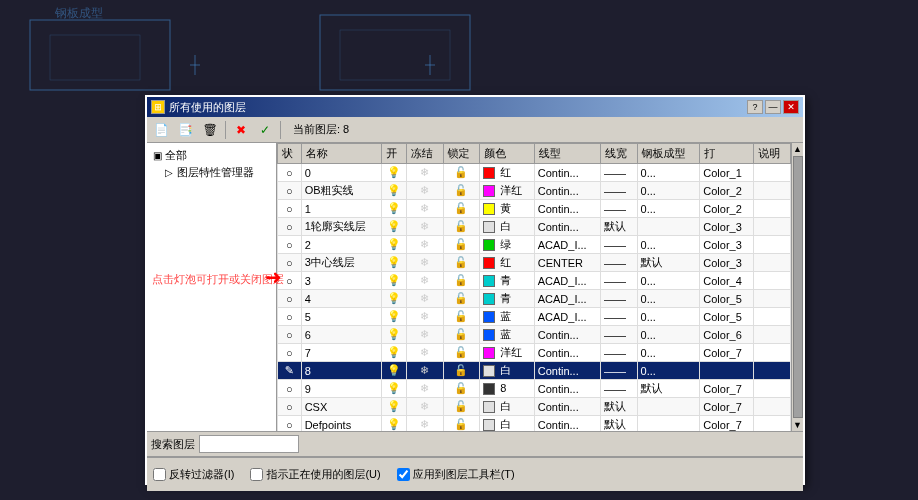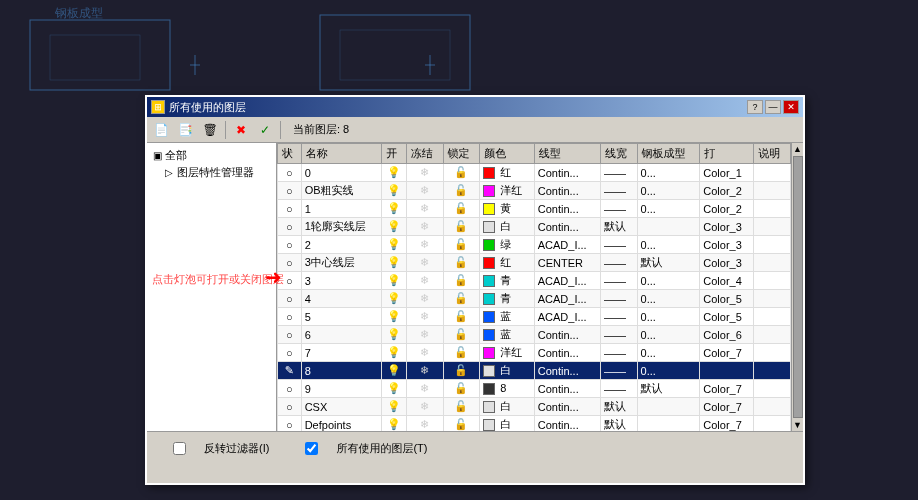--- a/index.html
+++ b/index.html
@@ -213,23 +213,22 @@
       border-top: 1px solid #999;
       display: flex;
       align-items: center;
       padding: 0 6px;
       gap: 16px;
       flex-wrap: wrap;
     }
     .checkbox-item {
       display: flex;
       align-items: center;
-      gap: 18px;
-      font-size: 11px;
-      margin-left: 20px;
+      gap: 3px;
+      font-size: 11px;
     }
 
     
     .layer-table-container::-webkit-scrollbar { width: 12px; height: 12px; }
     .layer-table-container::-webkit-scrollbar-track { background: #d4d0c8; }
     .layer-table-container::-webkit-scrollbar-thumb { background: #a0a0a0; border: 1px solid #808080; }
   </style>
 </head>
 <body>
 
@@ -646,26 +645,34 @@
       </table>
     </div>
 
     <div style="width:12px; background:#d4d0c8; border-left:1px solid #999; display:flex; flex-direction:column; align-items:center; justify-content:space-between; padding:1px 0;">
       <div style="font-size:9px; cursor:pointer;">▲</div>
       <div style="flex:1; width:10px; background:#a0a0a0; margin:2px 0; border:1px solid #808080;"></div>
       <div style="font-size:9px; cursor:pointer;">▼</div>
     </div>
   </div>
 
+  <div class="filter-area">
+    <span style="margin-right:4px;">搜索图层</span>
+    <input class="filter-input" type="text" placeholder="" style="">
+  </div>
 
 
   <div class="checkbox-area">
     <label class="checkbox-item">
       <input type="checkbox" style="">
       <span>反转过滤器(I)</span>
     </label>
     <label class="checkbox-item">
+      <input type="checkbox" style="">
+      <span>指示正在使用的图层(U)</span>
+    </label>
+    <label class="checkbox-item">
       <input type="checkbox" checked="" style="">
-      <span>所有使用的图层(T)</span>
+      <span>应用到图层工具栏(T)</span>
     </label>
   </div>
 
 </div>
 
 </body></html>

